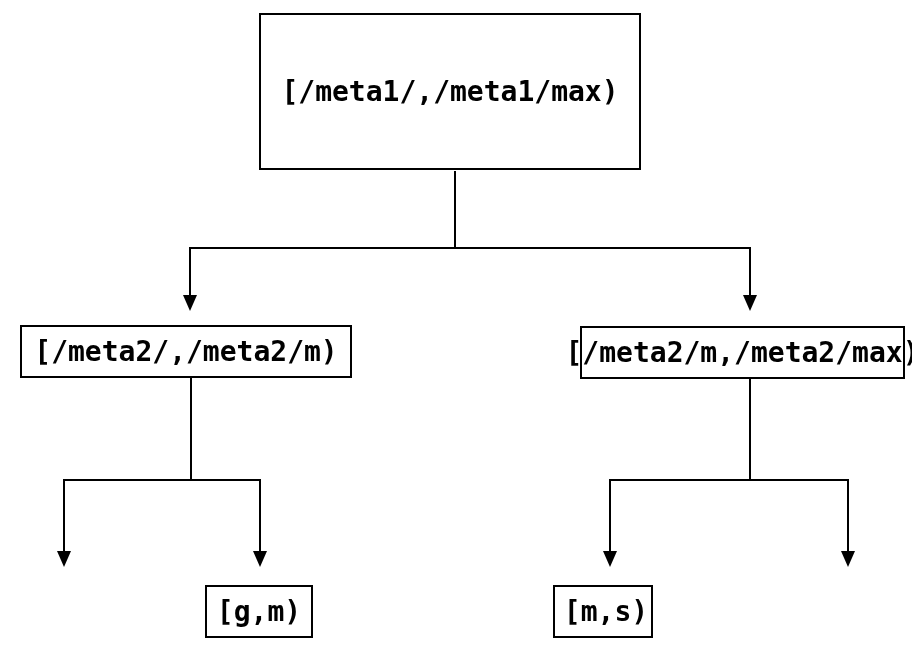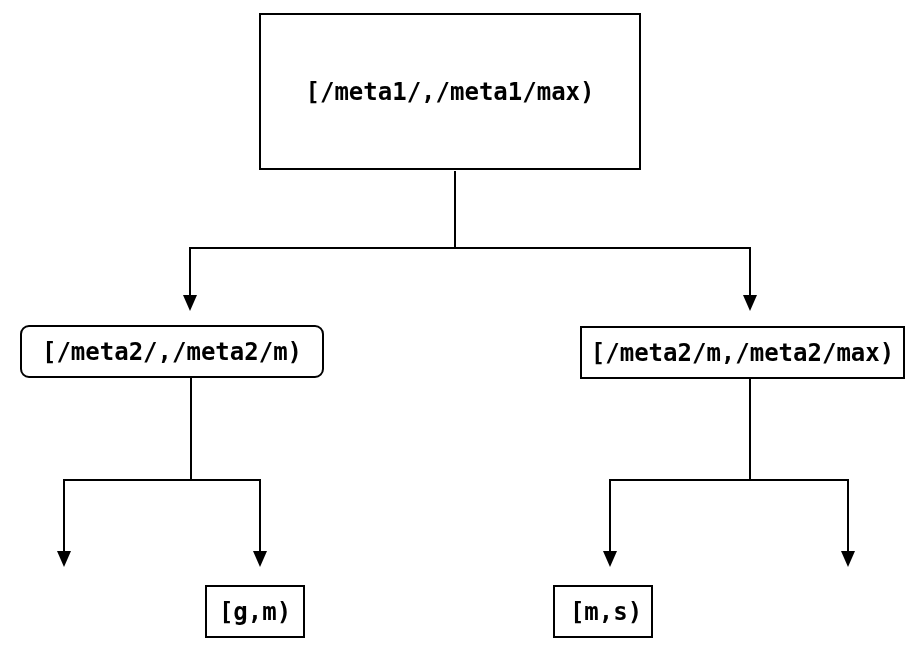--- a/index.html
+++ b/index.html
@@ -25,29 +25,29 @@
     position: absolute;
     box-sizing: border-box;
     border: 2px solid #000000;
     background: #ffffff;
     color: #000000;
     display: flex;
     align-items: center;
     justify-content: center;
     font-family: "DejaVu Sans Mono", "Liberation Mono", monospace;
     font-weight: bold;
-    font-size: 24px;
+    font-size: 28px;
     white-space: pre;
     letter-spacing: 0;
   }
   .node-root      { left: 259px; top: 13px;  width: 382px; height: 157px; }
-  .node-left      { left: 20px;  top: 325px; width: 304px; height: 53px; border-radius: 9px; }
+  .node-left      { left: 20px;  top: 325px; width: 332px; height: 53px; }
   .node-right     { left: 580px; top: 326px; width: 325px; height: 53px; }
   .node-leaf-ag   { left: 8px;   top: 585px; width: 100px; height: 53px; }
-  .node-leaf-gm   { left: 205px; top: 585px; width: 100px; height: 53px; }
+  .node-leaf-gm   { left: 205px; top: 585px; width: 108px; height: 53px; }
   .node-leaf-ms   { left: 553px; top: 585px; width: 100px; height: 53px; padding-left: 6px; }
   .node-leaf-smax { left: 778px; top: 585px; width: 122px; height: 53px; }
   .edge {
     fill: none;
     stroke: #000000;
     stroke-width: 2;
   }
   .arrowhead {
     fill: #000000;
     stroke: none;

